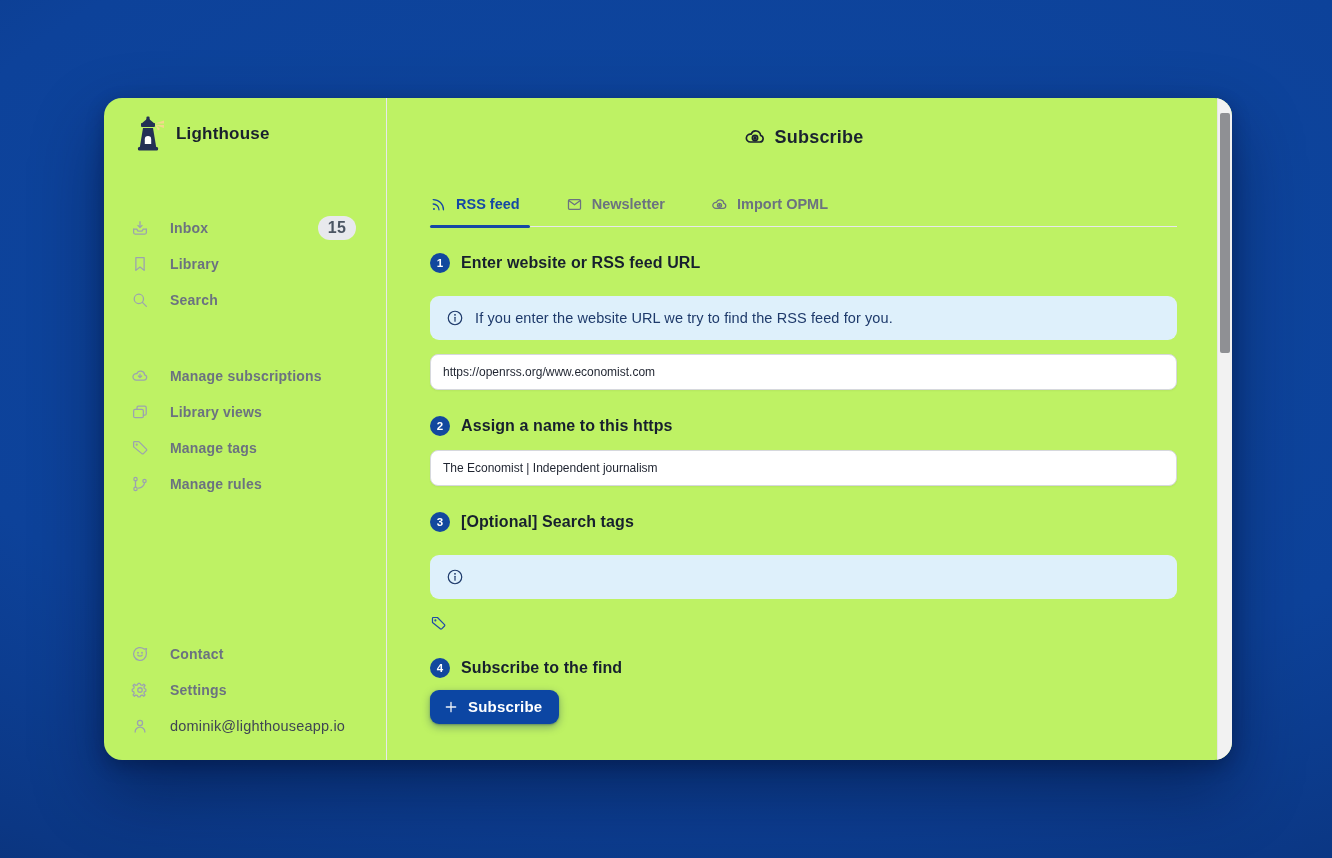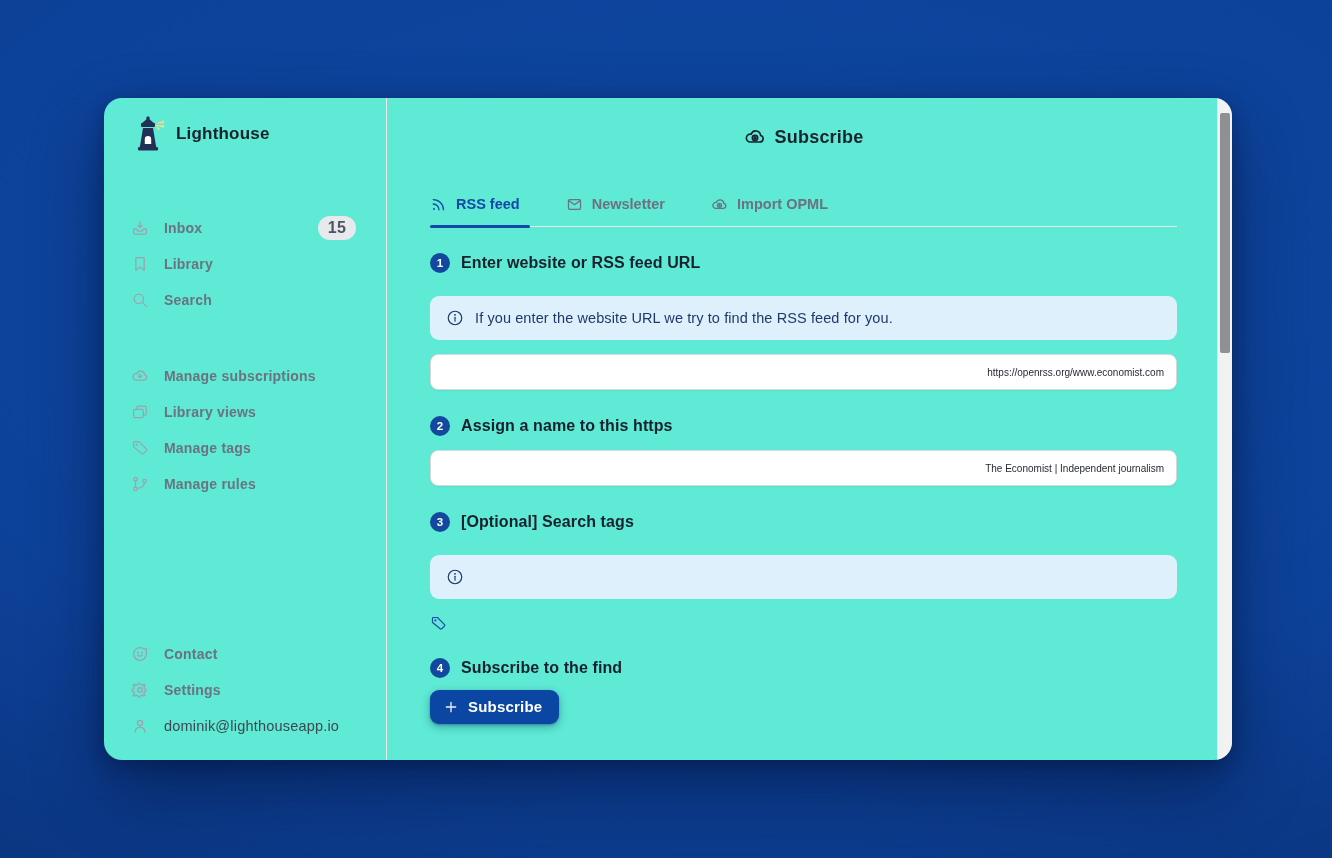--- a/index.html
+++ b/index.html
@@ -6,40 +6,40 @@
   html,body { width:1332px; height:858px; overflow:hidden; }
   body {
     font-family:"Liberation Sans", sans-serif;
     background: radial-gradient(130% 105% at 54% 34%, #0e47a0 0%, #0d429a 48%, #0b3784 72%, #07285f 100%);
     position:relative;
   }
 
   
   .card {
     position:absolute; left:104px; top:98px; width:1128px; height:662px;
-    background:#5eead4; border-radius:18px;
+    background:#bef264; border-radius:18px;
     box-shadow:0 30px 70px rgba(0,10,40,.45), 0 6px 18px rgba(0,10,40,.30);
     display:flex; overflow:hidden;
   }
 
   
   .sidebar {
     width:283px; flex:0 0 283px; border-right:1px solid #e7e8ec;
     padding:18px 24px 16px 27px; display:flex; flex-direction:column;
   }
   .logo-row { display:flex; align-items:center; gap:11px; margin-bottom:22px; }
   .logo-row svg { width:34px; height:36px; }
   .logo-title { font-size:17px; font-weight:700; color:#19202e; letter-spacing:.2px; }
 
   .nav-group { display:flex; flex-direction:column; }
   .nav-group.first { margin-top:36px; }
   .nav-group.second { margin-top:40px; }
   .nav-group.footer { margin-top:auto; }
   .nav-item {
-    display:flex; align-items:center; gap:15px; height:36px; cursor:pointer;
+    display:flex; align-items:center; gap:21px; height:36px; cursor:pointer;
     font-size:14px; font-weight:700; color:#6b7280; letter-spacing:.2px;
   }
   .nav-item .ni { width:18px; height:18px; flex:0 0 18px; display:flex; }
   .nav-item svg { width:18px; height:18px; stroke:#9ca3af; fill:none; stroke-width:1.7; stroke-linecap:round; stroke-linejoin:round; }
   .nav-item .spacer { flex:1; }
   .badge {
     background:#e8e9ed; color:#4b5563; font-size:16px; font-weight:600;
     border-radius:999px; padding:3px 10px; margin-right:6px;
   }
   .nav-item.account { font-weight:400; color:#3f4653; font-size:14.5px; }
@@ -71,22 +71,22 @@
 
   .info-box {
     margin-top:23px; background:#def0fb; border-radius:9px; padding:13px 16px;
     display:flex; align-items:center; gap:11px;
   }
   .info-box svg { width:18px; height:18px; flex:0 0 18px; stroke:#1e3a6b; fill:none; stroke-width:1.6; stroke-linecap:round; }
   .info-text { font-size:14.5px; color:#1e3a6b; letter-spacing:.1px; }
 
   .text-input {
     margin-top:14px; width:100%; height:36px; border:1px solid #d6d8dd; border-radius:8px;
-    padding:0 12px; font-family:"Liberation Sans", sans-serif; font-size:10px; color:#1f2430;
-    box-shadow:0 1px 2px rgba(16,24,40,.05); outline:none; background:#fff;text-align:right;
+    padding:0 12px; font-family:"Liberation Sans", sans-serif; font-size:12px; color:#1f2430;
+    box-shadow:0 1px 2px rgba(16,24,40,.05); outline:none; background:#fff;
   }
 
   .tag-picker { margin-top:16px; display:flex; }
   .tag-picker svg { width:17px; height:17px; stroke:#1e4ba8; fill:none; stroke-width:1.7; stroke-linecap:round; stroke-linejoin:round; cursor:pointer; }
 
   .subscribe-btn {
     margin-top:12px; display:inline-flex; align-items:center; gap:9px;
     background:#0c46a3; color:#fff; border:none; border-radius:9px;
     padding:8px 17px 9px 13px; font-family:"Liberation Sans", sans-serif;
     font-size:15px; font-weight:700; letter-spacing:.2px; cursor:pointer;

